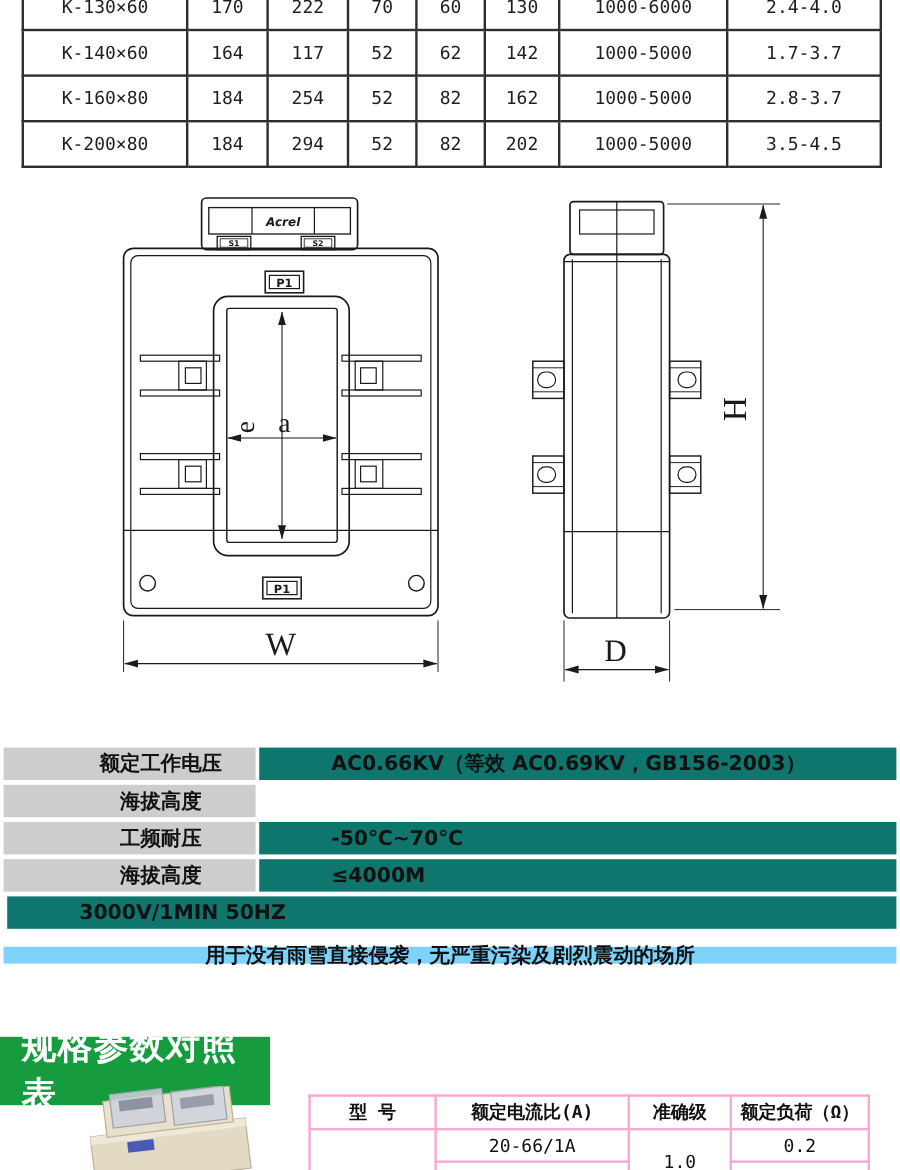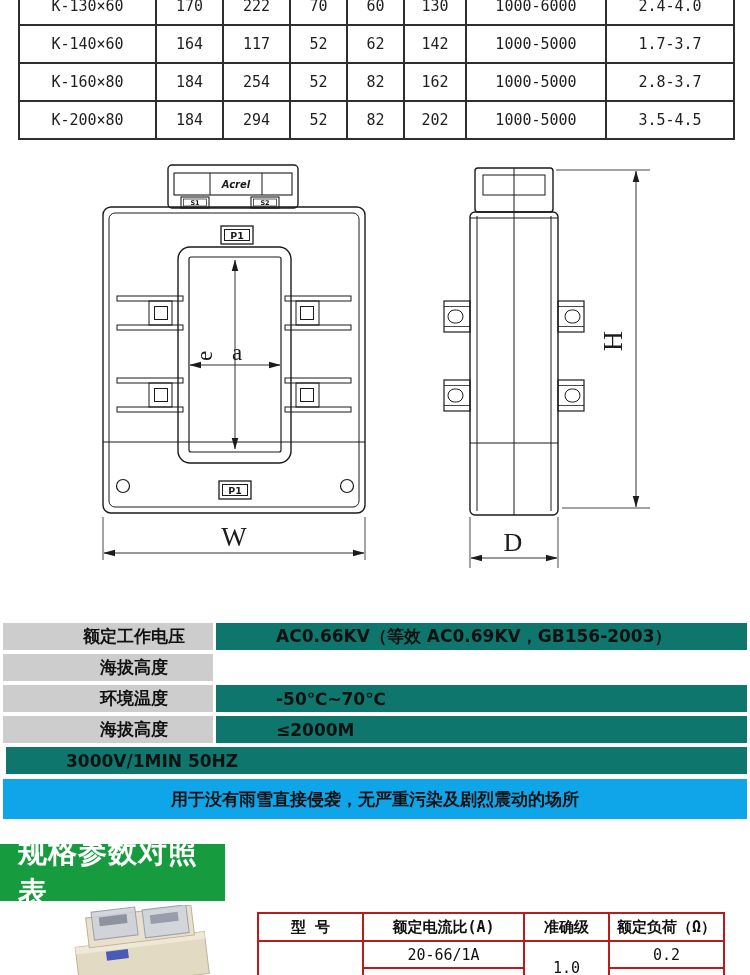--- a/index.html
+++ b/index.html
@@ -31,41 +31,41 @@
     width:210px; box-sizing:border-box; padding-left:52px;
     background:#cdcdcd; display:flex; align-items:center; justify-content:center;
     font-size:17px; font-weight:bold; color:#111;
   }
   .spec-value {
     flex:1; margin-left:3px; background:#0f766e;
     display:flex; align-items:center; padding-left:60px;
     font-size:17px; font-weight:bold; color:#111;
   }
   .spec-note {
-    height:40px; margin-top:5px; background:#0ea5e9;
+    height:14px; margin-top:15px; background:#7dd3fc;
     display:flex; align-items:center; justify-content:center;
     font-size:17px; font-weight:bold; color:#111;
   }
 
   
   .banner {
-    position:absolute; left:0; top:844px; width:225px; height:57px;
+    position:absolute; left:0; top:864px; width:225px; height:57px;
     background:#169b3e; display:flex; align-items:center;
     box-sizing:border-box; padding-left:18px;justify-content:center;
   }
   .banner span { color:#ffffff; font-weight:bold; font-size:29px; letter-spacing:1px; }
 
   
   .photo { position:absolute; left:50px; top:905px; }
   .bt {
     position:absolute; left:257px; top:912px; width:466px;
     border-collapse:collapse; table-layout:fixed; background:#fff;
   }
   .bt td {
-    border:2px solid #b91c1c; padding:0; height:25px;
+    border:2px solid #f9a8d4; padding:0; height:25px;
     text-align:center; vertical-align:middle;
     font-family:"DejaVu Sans Mono","DejaVu Sans",monospace; font-size:15px; color:#111;
   }
   .bt .hdr td { height:26px; font-weight:bold; }
 </style>
 </head>
 <body>
 
 <div class="page">
 
@@ -240,26 +240,26 @@
 
   <div class="spec">
     <div class="spec-row">
       <div class="spec-label">额定工作电压</div>
       <div class="spec-value">AC0.66KV（等效 AC0.69KV，GB156-2003）</div>
     </div>
     <div class="spec-row">
       <div class="spec-label">海拔高度</div>
     </div>
     <div class="spec-row">
-      <div class="spec-label">环境温度</div>
+      <div class="spec-label">工频耐压</div>
       <div class="spec-value">-50℃~70℃</div>
     </div>
     <div class="spec-row">
       <div class="spec-label">海拔高度</div>
-      <div class="spec-value">≤2000M</div>
+      <div class="spec-value">≤4000M</div>
     </div>
     <div class="spec-row">
       <div class="spec-value">3000V/1MIN 50HZ</div>
     </div>
     <div class="spec-note">用于没有雨雪直接侵袭，无严重污染及剧烈震动的场所</div>
   </div>
 
   <div class="banner">
     <span>规格参数对照表</span>
   </div>

